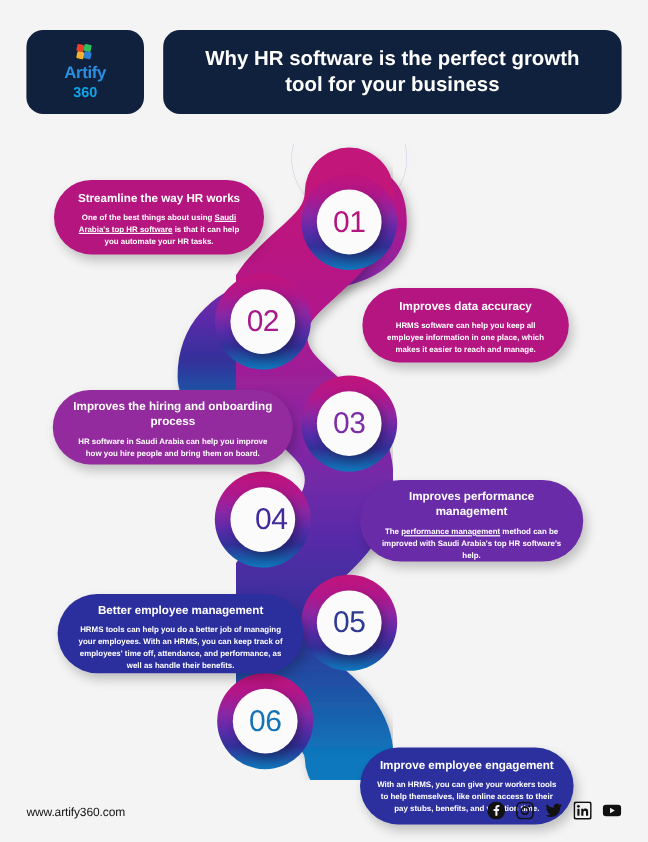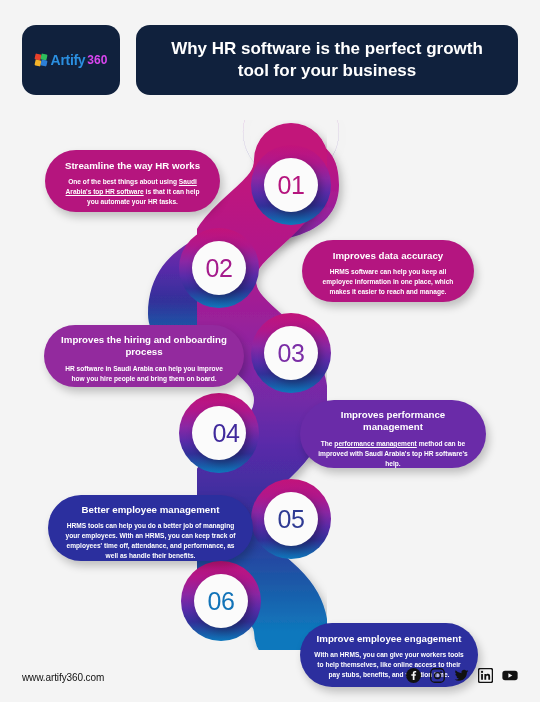--- a/index.html
+++ b/index.html
@@ -11,29 +11,29 @@
   }
   #page{position:relative;width:540px;height:702px;background:#f4f4f4;}
 
   
   .header-row{position:absolute;left:22px;top:25px;width:496px;height:70px;}
   .logo-box{
     position:absolute;left:0;top:0;width:98px;height:70px;
     background:#10213d;border-radius:14px;
     display:flex;align-items:center;justify-content:center;
   }
-  .logo-wrap{display:flex;align-items:center;gap:2px;}
+  .logo-wrap{display:flex;align-items:center;gap:2px;flex-direction:column;}
   .logo-mark{width:13px;height:13px;position:relative;flex:0 0 auto;margin-right:1px;}
   .logo-mark i{position:absolute;width:6px;height:6px;border-radius:1px;display:block;}
   .logo-mark i.a{left:0;top:0;background:#e8402a;transform:rotate(12deg);}
   .logo-mark i.b{left:6px;top:0px;background:#2fbf5c;transform:rotate(12deg);}
   .logo-mark i.c{left:0;top:6px;background:#f3b229;transform:rotate(12deg);}
   .logo-mark i.d{left:6px;top:6px;background:#2d7fd6;transform:rotate(12deg);}
   .logo-artify{color:#2b8fe0;font-size:14px;font-weight:bold;letter-spacing:-.3px;}
-  .logo-360{color:#d946ef;font-size:12px;font-weight:bold;}
+  .logo-360{color:#0ea5e9;font-size:12px;font-weight:bold;}
 
   .title-box{
     position:absolute;left:114px;top:0;width:382px;height:70px;
     background:#10213d;border-radius:14px;
     display:flex;align-items:center;justify-content:center;
   }
   .title-text{
     color:#ffffff;font-size:17px;font-weight:bold;line-height:1.32;
     text-align:center;padding:0 26px;
   }

